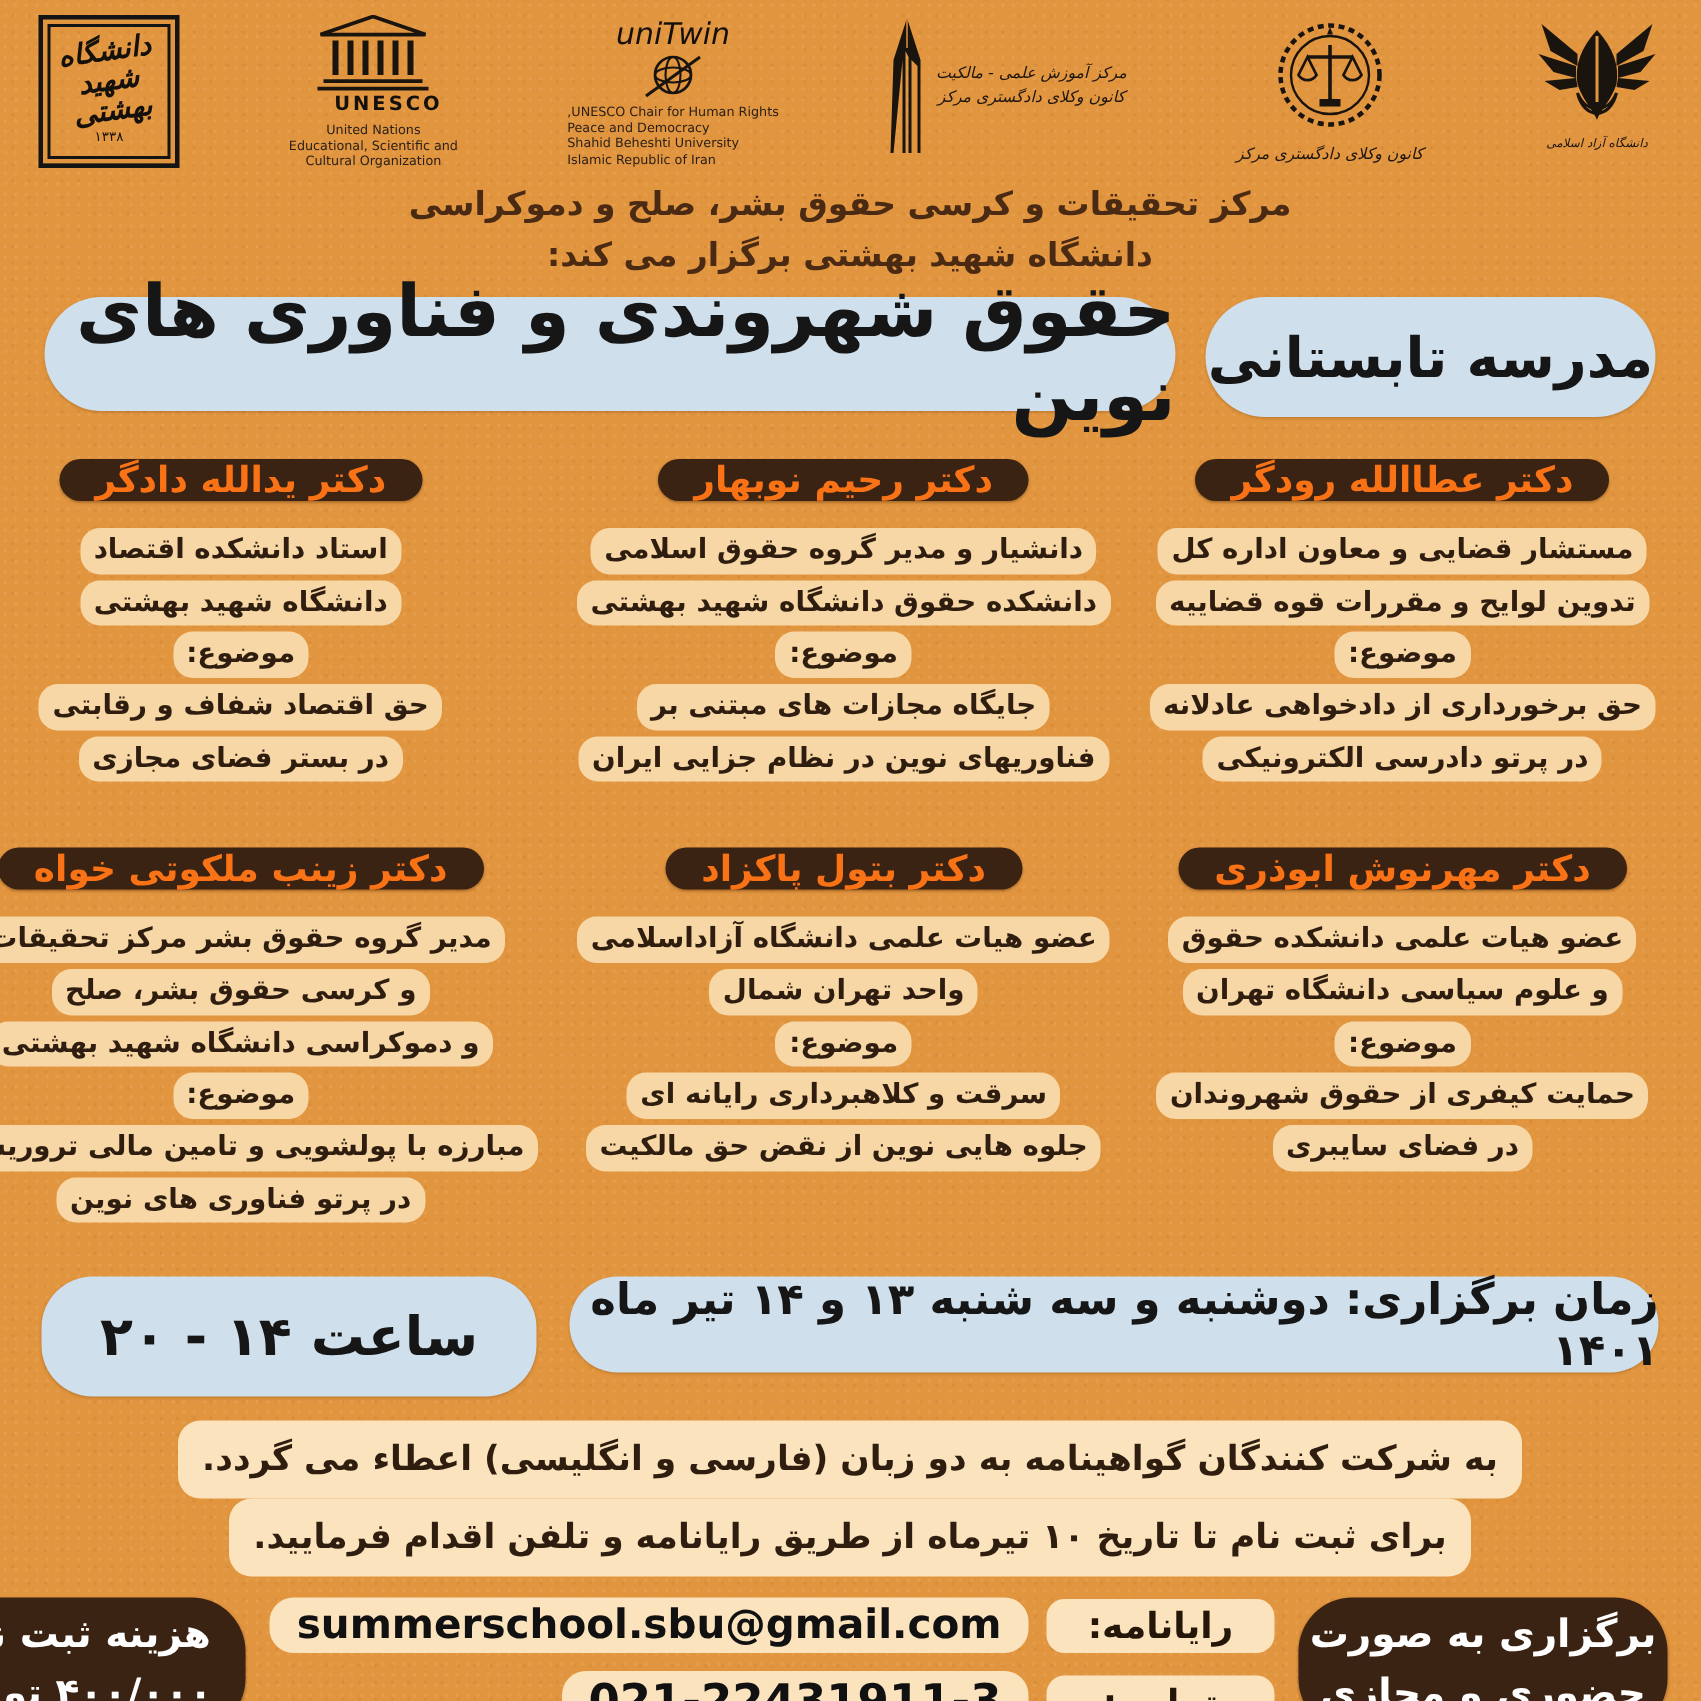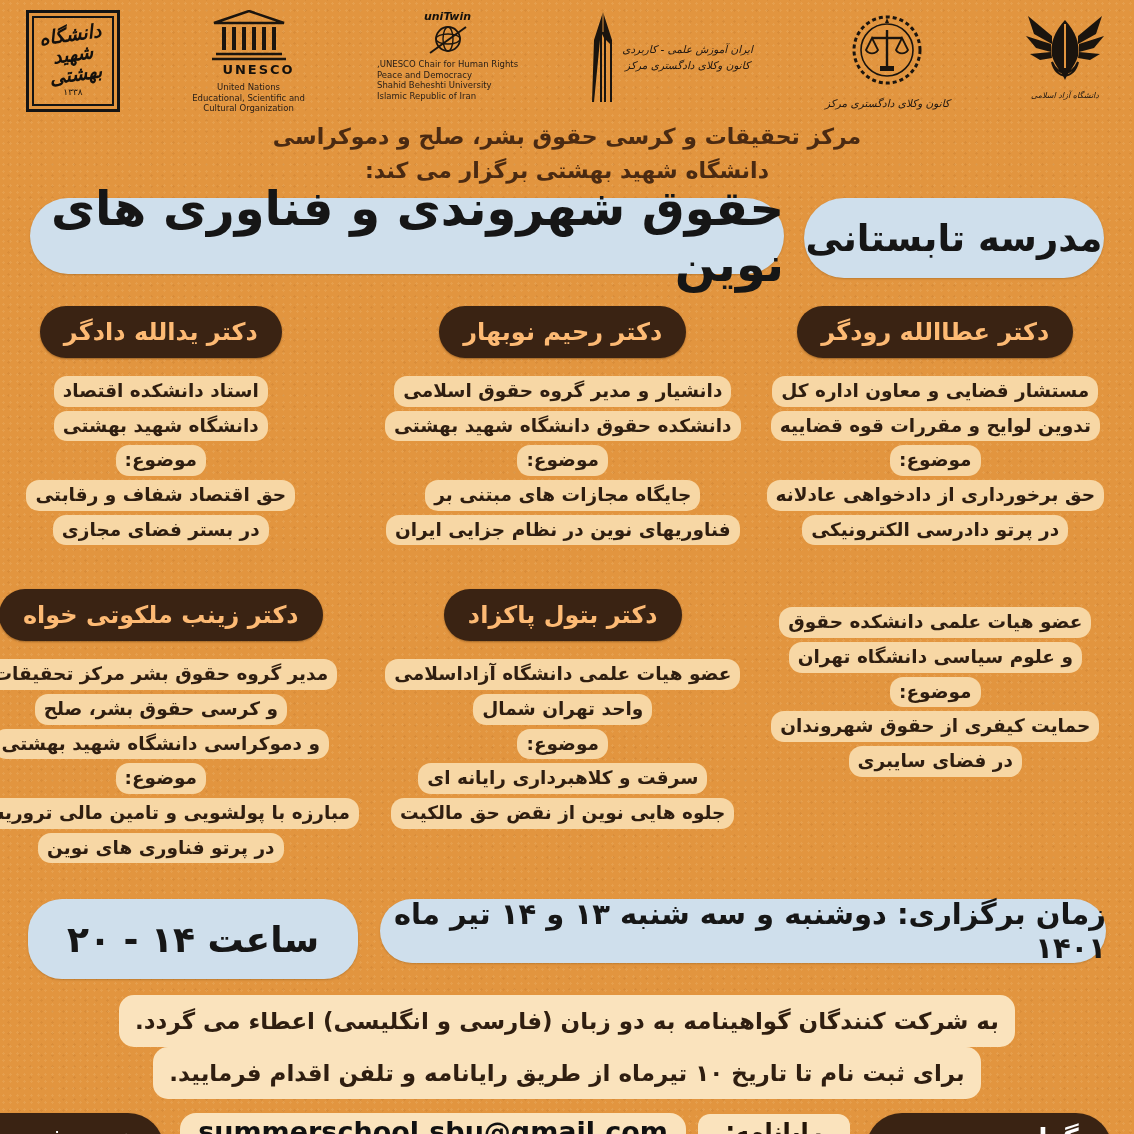--- a/index.html
+++ b/index.html
@@ -19,39 +19,39 @@
   .logos{display:flex;flex-direction:row-reverse;justify-content:space-between;align-items:flex-start;
          padding:10px 26px 0 26px;height:118px;}
   .logo{display:flex;flex-direction:column;align-items:center;color:#14100c;}
   .sbu-box{width:88px;height:96px;border:3px solid #141414;box-shadow:inset 0 0 0 3px #e2953f, inset 0 0 0 5px #141414;
            display:flex;flex-direction:column;align-items:center;justify-content:center;}
   .sbu-cal{font-size:19px;font-weight:bold;transform:rotate(-8deg);line-height:1.05;text-align:center;font-style:italic;}
   .sbu-year{font-size:9px;margin-top:2px;}
   .cap{font-size:8.5px;line-height:1.25;text-align:center;color:#2b2018;}
   .cap-fa{font-size:10.5px;font-style:italic;line-height:1.5;text-align:center;color:#1d1510;}
   .unesco-word{font-size:13px;font-weight:bold;letter-spacing:2px;margin-left:20px;}
-  .unitwin-word{font-size:11px;font-style:italic;font-weight:bold;}
+  .unitwin-word{font-size:20px;font-style:italic;font-weight:normal;}
   .quill-group{display:flex;flex-direction:row;align-items:center;gap:6px;}
 
   
   .header{ text-align:center;margin-top:6px;color:#4a2a12;font-weight:bold;font-size:22px;line-height:1.55;}
 
   
   .title-row{display:flex;gap:20px;padding:0 30px;margin-top:10px;align-items:stretch;}
   .pill-blue{background:#cfdfec;border-radius:40px;color:#161616;font-weight:bold;
              display:flex;align-items:center;justify-content:center;box-shadow:0 1px 2px rgba(90,50,5,0.25);}
   .title-school{flex:0 0 300px;font-size:37px;height:80px;}
   .title-topic{flex:1;font-size:48px;height:76px;}
 
   
   .grid{display:grid;grid-template-columns:repeat(3,1fr);column-gap:26px;row-gap:42px;
         padding:0 30px;margin-top:28px;}
   .card{display:flex;flex-direction:column;align-items:center;}
-  .name-pill{background:#3a2313;color:#fdba74;font-weight:bold;font-size:24px;
-             padding:12px 24px;border-radius:30px;white-space:nowrap;box-shadow:0 1px 2px rgba(60,30,0,0.4);}
+  .name-pill{background:#3a2313;color:#f97316;font-weight:bold;font-size:24px;
+             padding:0 24px;border-radius:30px;white-space:nowrap;box-shadow:0 1px 2px rgba(60,30,0,0.4);}
   .card-body{margin-top:16px;text-align:center;line-height:1.55;}
   .hl{display:inline-block;background:#f7d7a5;border-radius:13px;padding:1px 9px;margin:2px 0;
       color:#2f1e10;font-weight:bold;font-size:18.5px;white-space:nowrap;}
 
   
   .sched-row{display:flex;gap:22px;padding:0 28px;margin-top:34px;align-items:stretch;}
   .sched-date{flex:1;font-size:29px;height:64px;border-radius:34px;}
   .sched-time{flex:0 0 330px;font-size:36px;height:80px;border-radius:34px;}
 
   
@@ -123,21 +123,21 @@
       <div class="cap" style="text-align:left;margin-top:2px;">
         <div>UNESCO Chair for Human Rights,</div>
         <div>Peace and Democracy</div>
         <div>Shahid Beheshti University</div>
         <div>Islamic Republic of Iran</div>
       </div>
     </div>
 
     <div class="quill-group">
       <div class="cap-fa">
-        <div>ایران آموزش علمی - کاربردی</div>
+        <div>مرکز آموزش علمی - مالکیت</div>
         <div>کانون وکلای دادگستری مرکز</div>
       </div>
       <svg width="26" height="96" viewBox="0 0 26 96">
         <polygon points="13,2 22,30 22,92 20,92 20,34 16,30 16,92 14,92 14,28 12,24 12,92 10,92 10,30 4,92 2,92 4,30" fill="#1a140e"></polygon>
         <line x1="13" y1="2" x2="13" y2="22" stroke="#e2953f" stroke-width="1"></line>
       </svg>
     </div>
 
     <div class="logo">
       <svg width="74" height="86" viewBox="0 0 74 86">
@@ -211,20 +211,21 @@
       <div class="card-body">
         <span class="hl">استاد دانشکده اقتصاد</span><br>
         <span class="hl">دانشگاه شهید بهشتی</span><br>
         <span class="hl">موضوع:</span><br>
         <span class="hl">حق اقتصاد شفاف و رقابتی</span><br>
         <span class="hl">در بستر فضای مجازی</span>
       </div>
     </div>
 
     <div class="card">
+      <div class="name-pill">دکتر مهرنوش ابوذری</div>
       <div class="card-body">
         <span class="hl">عضو هیات علمی دانشکده حقوق</span><br>
         <span class="hl">و علوم سیاسی دانشگاه تهران</span><br>
         <span class="hl">موضوع:</span><br>
         <span class="hl">حمایت کیفری از حقوق شهروندان</span><br>
         <span class="hl">در فضای سایبری</span>
       </div>
     </div>
 
     <div class="card">

